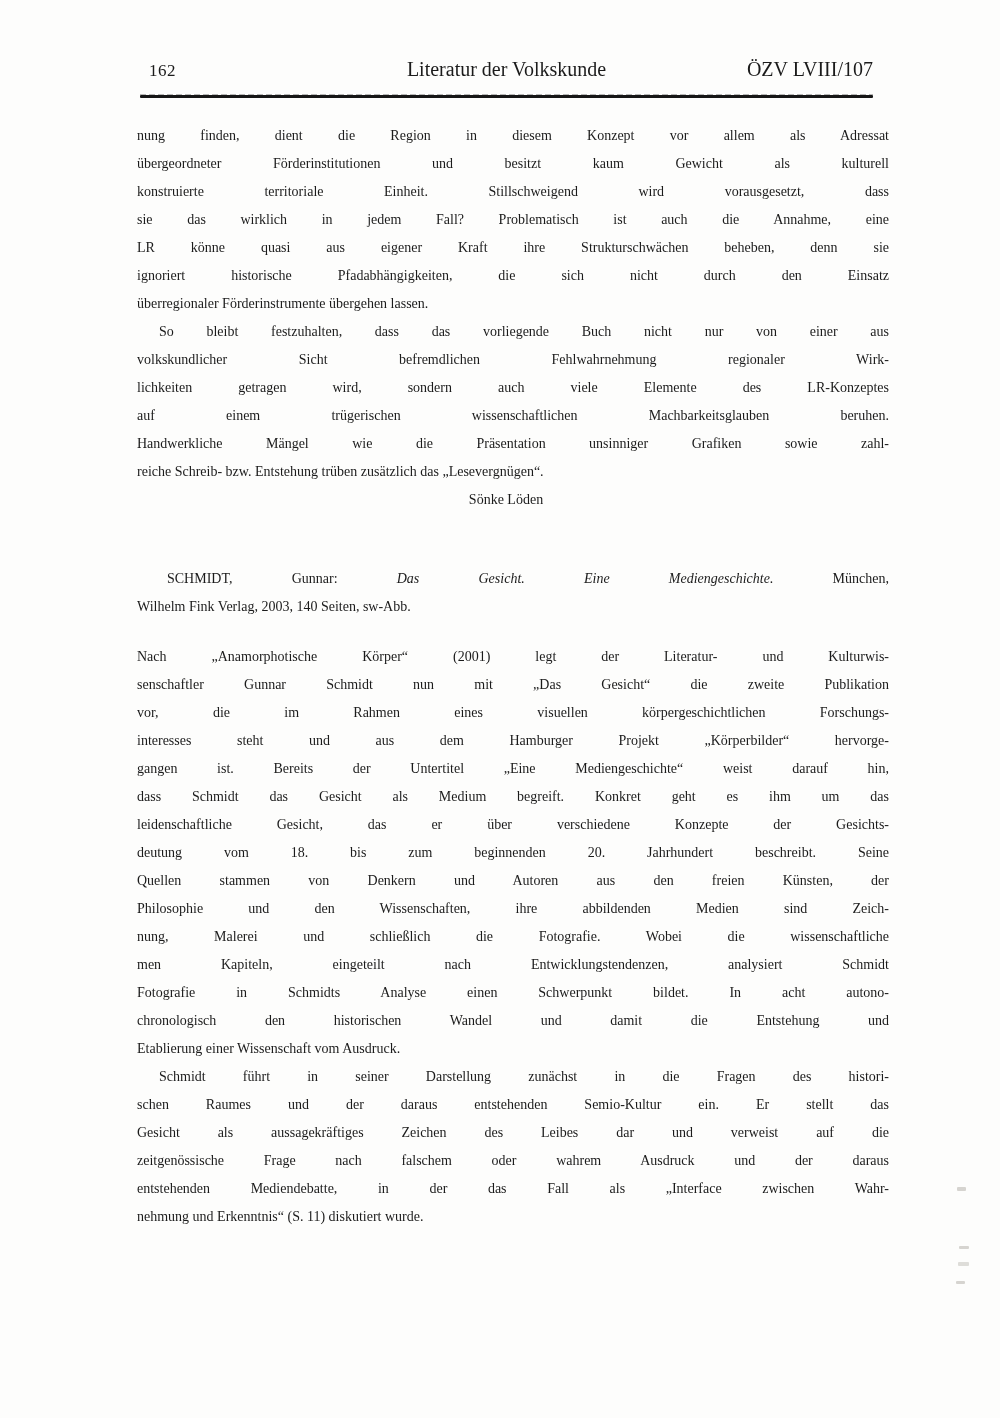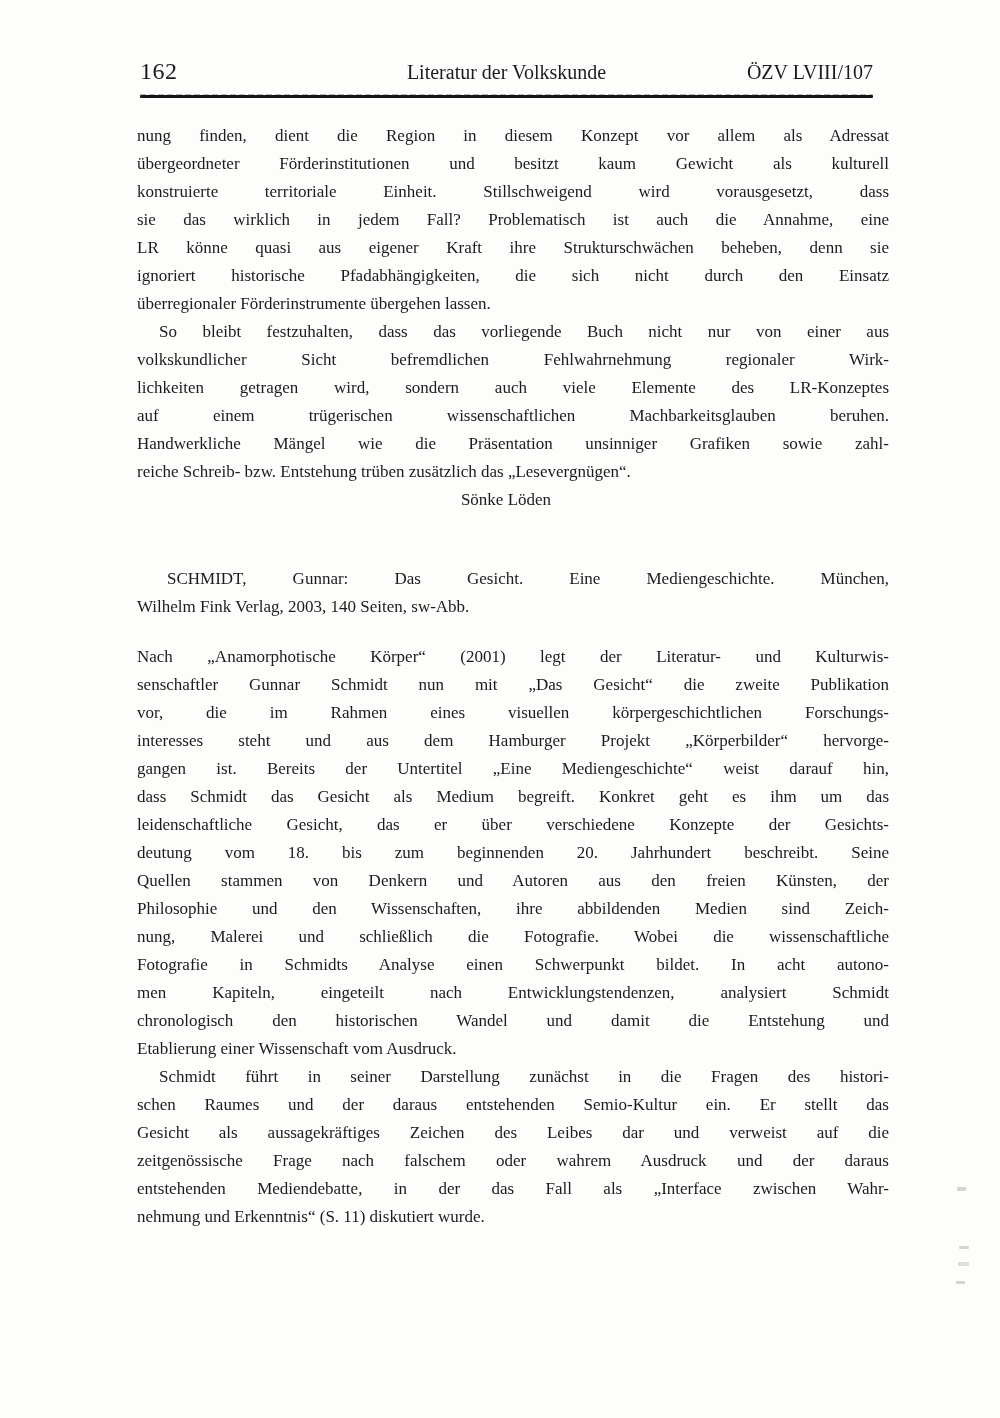--- a/index.html
+++ b/index.html
@@ -11,50 +11,50 @@
     position: relative;
     overflow: hidden;
   }
   .page { position: absolute; inset: 0; }
 
   
   .header {
     position: absolute; left: 140px; top: 58px; width: 733px;
     display: grid; grid-template-columns: 1fr auto 1fr; align-items: baseline;
   }
-  .page-number { font-size: 24px; justify-self: start; letter-spacing: .5px; }
+  .page-number { font-size: 17px; justify-self: start; letter-spacing: .5px; margin-left: 9px; }
   .journal-title { font-size: 20px; justify-self: center; }
   .issue-label { font-size: 20px; justify-self: end; margin-left: 48px; }
 
   .header-rule {
     position: absolute; left: 140px; top: 93px; width: 733px; height: 5px;
   }
   .header-rule .rule-speck {
     height: 2px; width: 100%;
     background-image: linear-gradient(90deg, #9a9a9a 0 6px, transparent 6px 9px);
     background-size: 9px 1px; background-repeat: repeat-x; background-position: 0 1px;
     opacity: .7;
   }
   .header-rule .rule-main { height: 2.5px; width: 100%; background: #161616; margin-top: 0px; border-radius: 1px; }
 
   
   .text-block {
     position: absolute; left: 137px; top: 122px; width: 752px;
-    font-size: 17px; line-height: 28px;
+    font-size: 14px; line-height: 28px;
   }
   .para .line { text-align: justify; text-align-last: justify; }
   .para .line:last-child { text-align-last: left; }
   .para .line.indent { text-indent: 22px; }
 
   .signature-line { text-align: center; padding-right: 14px; line-height: 28px; }
 
   .citation { margin-top: 51px; }
   .citation-line1 { text-align: justify; text-align-last: justify; text-indent: 30px; line-height: 28px; }
   .citation-line2 { line-height: 28px; }
-  .citation .book-title { }
+  .citation .book-title { font-style: italic; }
 
   .para-schmidt1 { margin-top: 22px; }
 
   
   .speck { position: absolute; background: #d6d4d0; border-radius: 1px; }
   .speck.s1 { left: 957px; top: 1187px; width: 9px; height: 4px; }
   .speck.s2 { left: 959px; top: 1246px; width: 10px; height: 3px; }
   .speck.s3 { left: 958px; top: 1262px; width: 11px; height: 4px; opacity: .8; }
   .speck.s4 { left: 956px; top: 1281px; width: 9px; height: 3px; }
 </style>
@@ -109,22 +109,22 @@
         <div class="line">senschaftler Gunnar Schmidt nun mit „Das Gesicht“ die zweite Publikation</div>
         <div class="line">vor, die im Rahmen eines visuellen körpergeschichtlichen Forschungs-</div>
         <div class="line">interesses steht und aus dem Hamburger Projekt „Körperbilder“ hervorge-</div>
         <div class="line">gangen ist. Bereits der Untertitel „Eine Mediengeschichte“ weist darauf hin,</div>
         <div class="line">dass Schmidt das Gesicht als Medium begreift. Konkret geht es ihm um das</div>
         <div class="line">leidenschaftliche Gesicht, das er über verschiedene Konzepte der Gesichts-</div>
         <div class="line">deutung vom 18. bis zum beginnenden 20. Jahrhundert beschreibt. Seine</div>
         <div class="line">Quellen stammen von Denkern und Autoren aus den freien Künsten, der</div>
         <div class="line">Philosophie und den Wissenschaften, ihre abbildenden Medien sind Zeich-</div>
         <div class="line">nung, Malerei und schließlich die Fotografie. Wobei die wissenschaftliche</div>
+        <div class="line">men Kapiteln, eingeteilt nach Entwicklungstendenzen, analysiert Schmidt</div>
         <div class="line">Fotografie in Schmidts Analyse einen Schwerpunkt bildet. In acht autono-</div>
-        <div class="line">men Kapiteln, eingeteilt nach Entwicklungstendenzen, analysiert Schmidt</div>
         <div class="line">chronologisch den historischen Wandel und damit die Entstehung und</div>
         <div class="line">Etablierung einer Wissenschaft vom Ausdruck.</div>
       </div>
 
     <div class="para">
         <div class="line indent">Schmidt führt in seiner Darstellung zunächst in die Fragen des histori-</div>
         <div class="line">schen Raumes und der daraus entstehenden Semio-Kultur ein. Er stellt das</div>
         <div class="line">Gesicht als aussagekräftiges Zeichen des Leibes dar und verweist auf die</div>
         <div class="line">zeitgenössische Frage nach falschem oder wahrem Ausdruck und der daraus</div>
         <div class="line">entstehenden Mediendebatte, in der das Fall als „Interface zwischen Wahr-</div>

